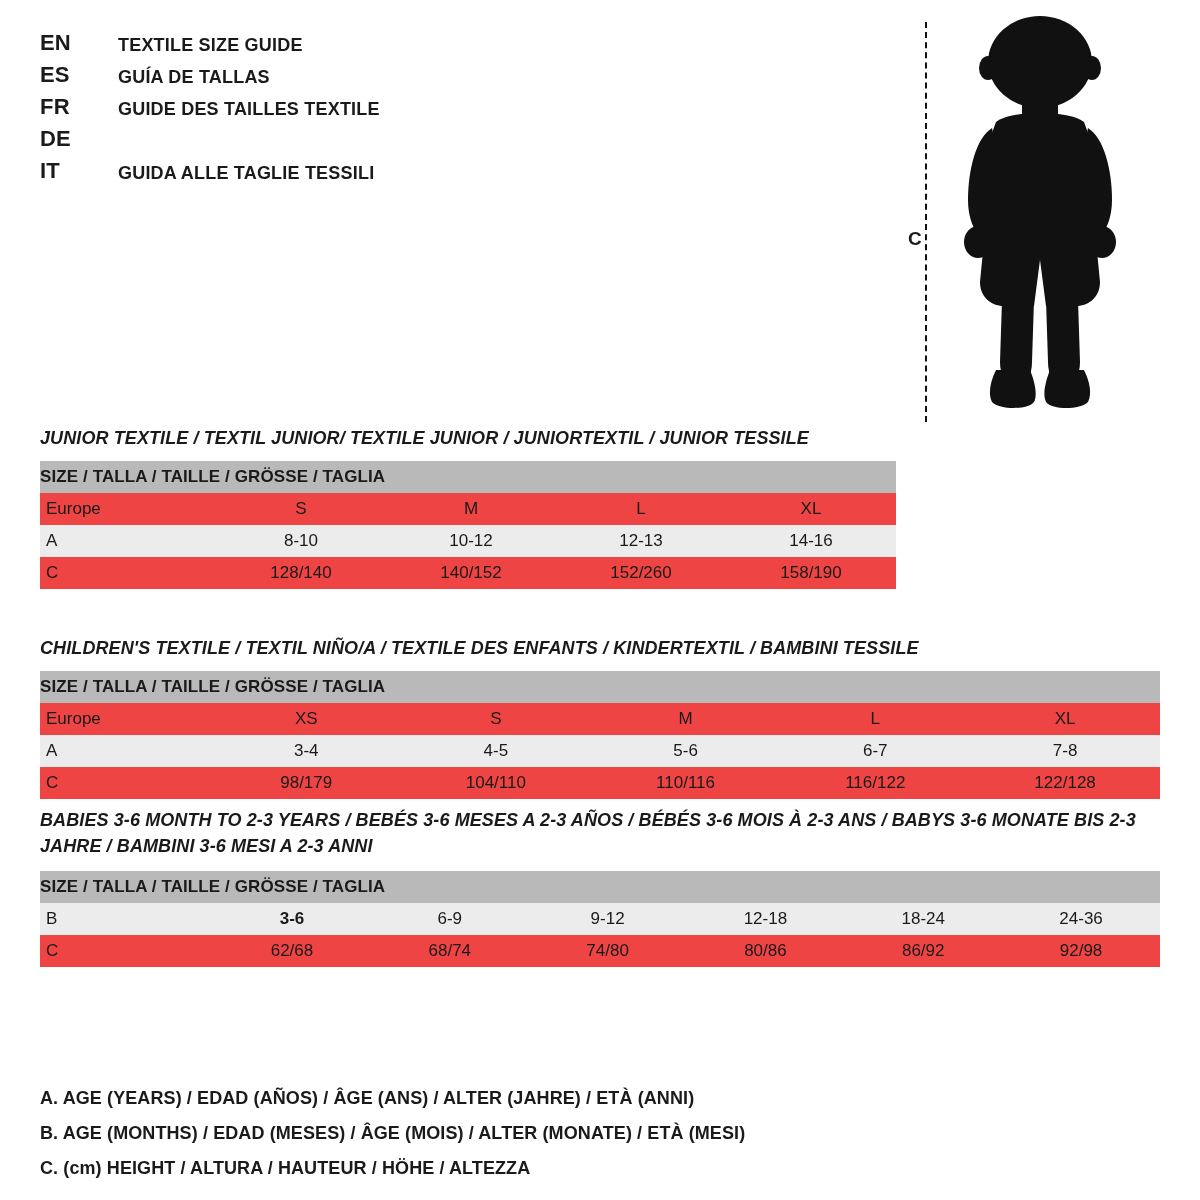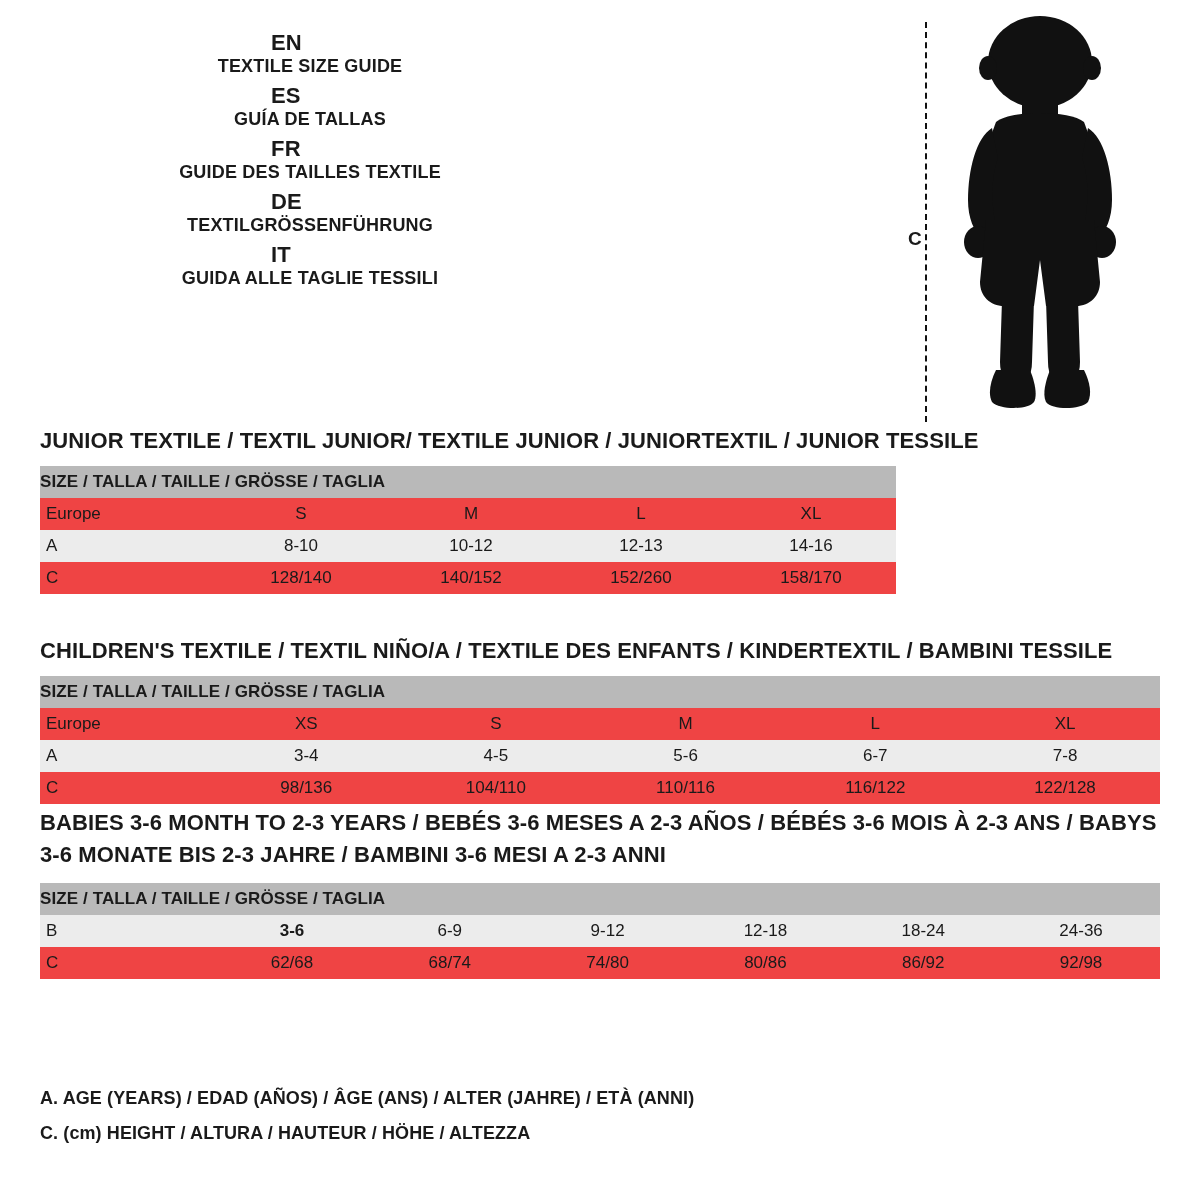--- a/index.html
+++ b/index.html
@@ -25,23 +25,22 @@
 
   
   .lang-block {
     position: absolute;
     left: 40px;
     top: 30px;
     width: 540px;
   }
   .lang-row {
     display: flex;
-    align-items: center;
+    align-items: flex-end;
     margin-bottom: 6px;
-    flex-direction: column;
   }
   .lang-code {
     width: 78px;
     font-size: 22px;
     font-weight: 700;
     letter-spacing: 0.2px;
     text-transform: uppercase;
   }
   .lang-text {
     font-size: 18px;
@@ -79,26 +78,27 @@
     font-weight: 700;
   }
 
   
   .section {
     position: absolute;
     left: 40px;
     width: 1120px;
   }
   .section-title {
-    font-size: 22px;
+    font-size: 18px;
     font-weight: 700;
     letter-spacing: 0.1px;
     margin-bottom: 12px;
     text-transform: uppercase;
     white-space: nowrap;
+    font-style: italic;
   }
   .section-title.two-line {
     line-height: 1.45;
     white-space: normal;
   }
 
   table.size-table {
     border-collapse: collapse;
     font-size: 17px;
   }
@@ -156,21 +156,20 @@
     <div class="lang-row">
       <span class="lang-code">ES</span>
       <span class="lang-text">GUÍA DE TALLAS</span>
     </div>
     <div class="lang-row">
       <span class="lang-code">FR</span>
       <span class="lang-text">GUIDE DES TAILLES TEXTILE</span>
     </div>
     <div class="lang-row">
       <span class="lang-code">DE</span>
-      <span class="lang-text">TEXTILGRÖSSENFÜHRUNG</span>
     </div>
     <div class="lang-row">
       <span class="lang-code">IT</span>
       <span class="lang-text">GUIDA ALLE TAGLIE TESSILI</span>
     </div>
   </div>
 
   <div class="figure-area">
     <div class="height-line"></div>
     <div class="height-label">C</div>
@@ -224,21 +223,21 @@
         <td class="cell-val">8-10</td>
         <td class="cell-val">10-12</td>
         <td class="cell-val">12-13</td>
         <td class="cell-val">14-16</td>
       </tr>
       <tr class="row-light">
         <td class="cell-label">C</td>
         <td class="cell-val">128/140</td>
         <td class="cell-val">140/152</td>
         <td class="cell-val">152/260</td>
-        <td class="cell-val">158/170</td>
+        <td class="cell-val">158/190</td>
       </tr>
     </tbody>
       </table>
   </div>
 
   <div class="section" style="top:638px;">
     <div class="section-title">CHILDREN'S TEXTILE / TEXTIL NIÑO/A / TEXTILE DES ENFANTS / KINDERTEXTIL / BAMBINI TESSILE</div>
     <table class="size-table">
       <tbody>
           <tr class="hdr-band">
@@ -255,21 +254,21 @@
       <tr class="row-grey">
         <td class="cell-label">A</td>
         <td class="cell-val">3-4</td>
         <td class="cell-val">4-5</td>
         <td class="cell-val">5-6</td>
         <td class="cell-val">6-7</td>
         <td class="cell-val">7-8</td>
       </tr>
       <tr class="row-light">
         <td class="cell-label">C</td>
-        <td class="cell-val">98/136</td>
+        <td class="cell-val">98/179</td>
         <td class="cell-val">104/110</td>
         <td class="cell-val">110/116</td>
         <td class="cell-val">116/122</td>
         <td class="cell-val">122/128</td>
       </tr>
     </tbody>
       </table>
   </div>
 
   <div class="section" style="top:807px;">
@@ -296,16 +295,17 @@
         <td class="cell-val">80/86</td>
         <td class="cell-val">86/92</td>
         <td class="cell-val">92/98</td>
       </tr>
     </tbody>
       </table>
   </div>
 
   <div class="footnotes">
     <div class="footnote">A. AGE (YEARS) / EDAD (AÑOS) / ÂGE (ANS) / ALTER (JAHRE) / ETÀ (ANNI)</div>
+    <div class="footnote">B. AGE (MONTHS) / EDAD (MESES) / ÂGE (MOIS) / ALTER (MONATE) / ETÀ (MESI)</div>
     <div class="footnote mixed">C. (cm) HEIGHT / ALTURA / HAUTEUR / HÖHE / ALTEZZA</div>
   </div>
 
 </div>
 
 </body></html>

